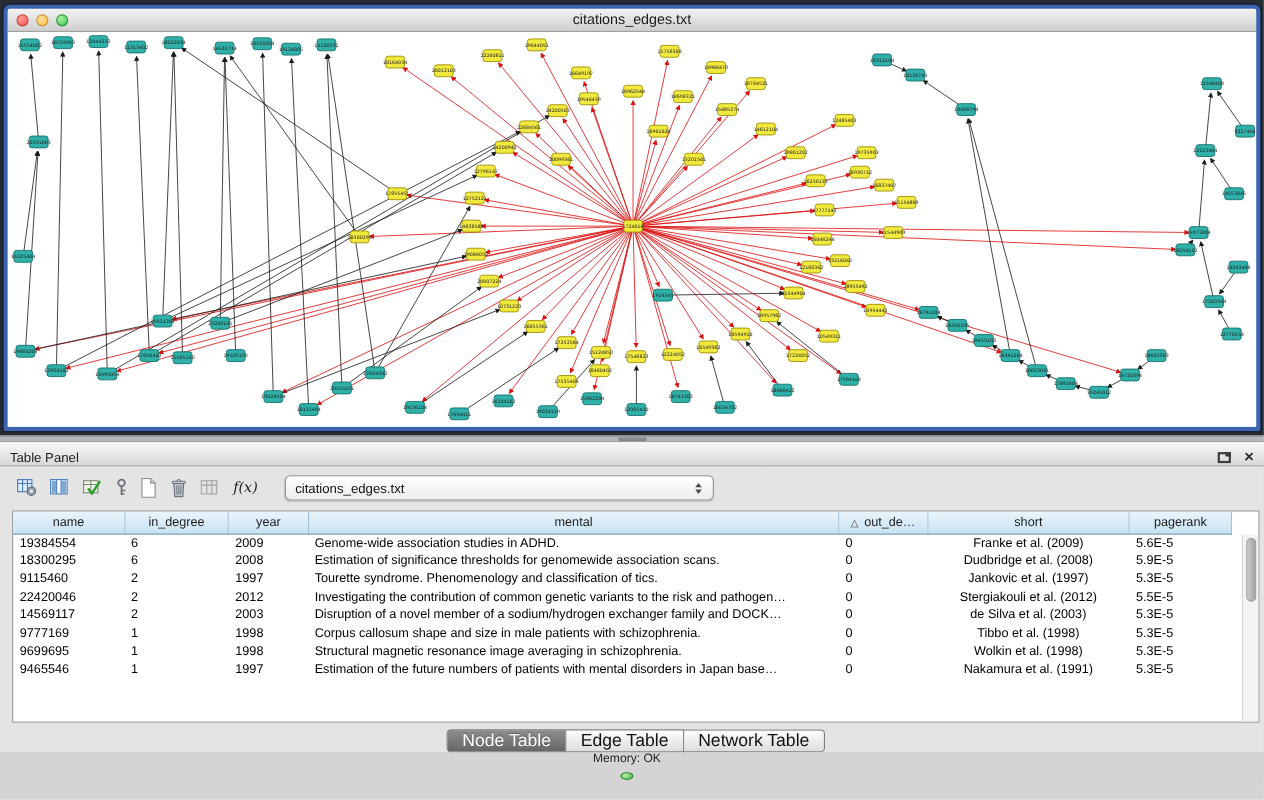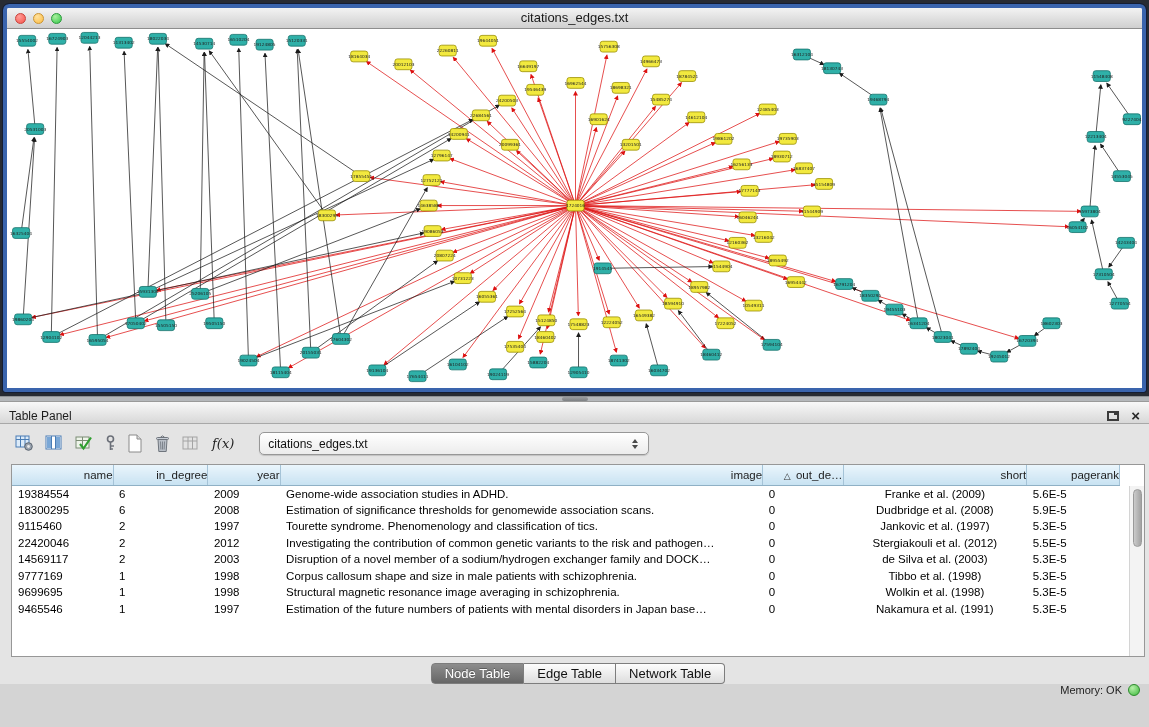--- a/index.html
+++ b/index.html
@@ -37,35 +37,35 @@
   .toolbar { display:flex; align-items:center; gap:7px; padding:1px 2px 9px 2px; }
   .tbtn { background:none; border:none; padding:2px; display:flex; align-items:center; cursor:default; }
   .fxlabel { font-family:"DejaVu Serif",serif; font-style:italic; font-size:13px; color:#222; }
   .dropdown { margin-left:16px; width:390px; height:23px; background:linear-gradient(#ffffff,#ececec); border:1px solid #979797; border-radius:5px; display:flex; align-items:center; padding:0 8px; font-size:12px; color:#111; box-shadow:0 1px 1px rgba(0,0,0,.15); }
   .combo-arrows { margin-left:auto; display:flex; flex-direction:column; gap:2px; padding-right:2px; }
   .combo-arrows .up { width:0; height:0; border-left:3.5px solid transparent; border-right:3.5px solid transparent; border-bottom:4.5px solid #4a4a4a; }
   .combo-arrows .dn { width:0; height:0; border-left:3.5px solid transparent; border-right:3.5px solid transparent; border-top:4.5px solid #4a4a4a; }
 
   .table-wrap { position:relative; height:193px; background:#fff; border:1px solid #979797; overflow:hidden; }
   table { border-collapse:collapse; table-layout:fixed; width:1108px; }
-  thead th { height:20px; background:linear-gradient(#eaf5fc,#c8e2f2); border-right:1px solid #a5c3d7; border-bottom:1px solid #8fb0c5; font-weight:normal; font-size:11.5px; color:#1d1d1d; text-align:right; white-space:nowrap; overflow:hidden; }
+  thead th { height:20px; background:linear-gradient(#eaf5fc,#c8e2f2); border-right:1px solid #a5c3d7; border-bottom:1px solid #8fb0c5; font-weight:normal; font-size:11.5px; color:#1d1d1d; text-align:center; white-space:nowrap; overflow:hidden; }
   thead th .sort { font-size:9px; color:#333; margin-right:2px; }
   tbody td { height:16.5px; padding:0 6px; font-size:11.5px; color:#000; white-space:nowrap; overflow:hidden; }
   tbody td:nth-child(6) { text-align:center; }
   .vscroll { position:absolute; right:0; top:21px; bottom:0; width:15px; background:#f3f3f3; border-left:1px solid #d4d4d4; }
   .vthumb { margin:3px auto 0 auto; width:9px; height:58px; border-radius:5px; background:linear-gradient(90deg,#cbcbcb,#a3a3a3); border:1px solid #9a9a9a; }
 
   .tabs { display:flex; justify-content:center; margin-top:6px; }
-  .tab { height:21px; line-height:20px; padding:0 13px; font-size:13px; color:#111; background:linear-gradient(#fdfdfd,#dddddd); border:1px solid #7d7d7d; border-left:none; cursor:default; }
+  .tab { height:21px; line-height:20px; padding:0 13px; font-size:16px; color:#111; background:linear-gradient(#fdfdfd,#dddddd); border:1px solid #7d7d7d; border-left:none; cursor:default; }
   .tab:first-child { border-left:1px solid #7d7d7d; border-radius:4px 0 0 4px; }
   .tab:last-child { border-radius:0 4px 4px 0; }
   .tab.active { background:linear-gradient(#8d8d8d,#666666); color:#fff; text-shadow:0 -1px 0 rgba(0,0,0,.3); }
 
   
-  .statusbar { height:25px; background:#d4d4d4; display:flex; align-items:center; justify-content:flex-end; gap:6px; padding-right:9px; font-size:11px; color:#222; }
+  .statusbar { height:25px; background:#d4d4d4; display:flex; align-items:center; justify-content:flex-end; gap:6px; padding-right:9px; font-size:11px; color:#222;flex-direction:column; }
   .memdot { width:12px; height:12px; border-radius:50%; background:radial-gradient(circle at 35% 30%, #b8f0aa, #3cba3c); border:1px solid #2c8a2c; display:inline-block; }
 </style>
 </head>
 <body>
 
 <div class="app">
 
   <div class="top-area">
     <div class="window">
       <div class="titlebar">
@@ -755,21 +755,21 @@
               <col style="width:468px">
             <col style="width:78px">
               <col style="width:178px">
               <col style="width:90px">
           </colgroup>
           <thead id="thead">
               <tr>
                 <th>name</th>
                 <th>in_degree</th>
                 <th>year</th>
-                <th>image</th>
+                <th>mental</th>
                 <th><span class="sort">△</span> out_de…</th>
                 <th>short</th>
                 <th>pagerank</th>
               </tr>
             </thead>
           <tbody id="tbody">
               <tr>
                 <td>19384554</td>
                 <td>6</td>
                 <td>2009</td>

